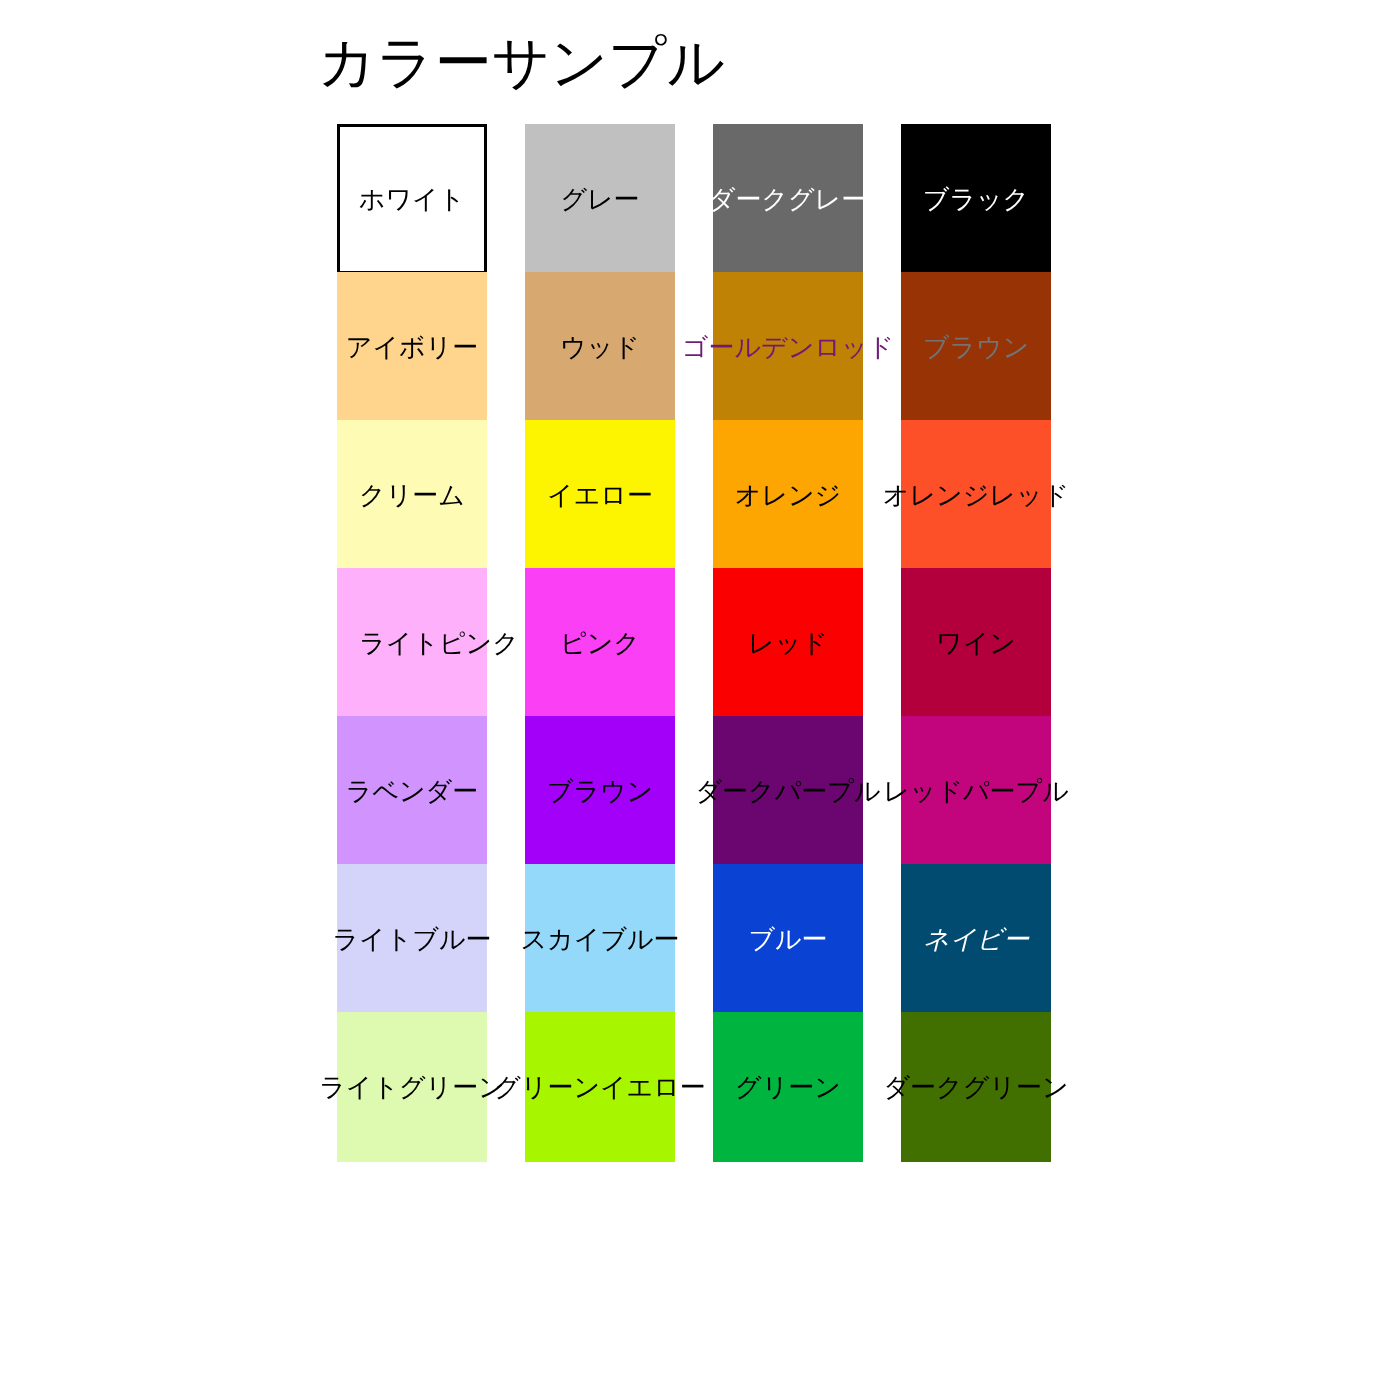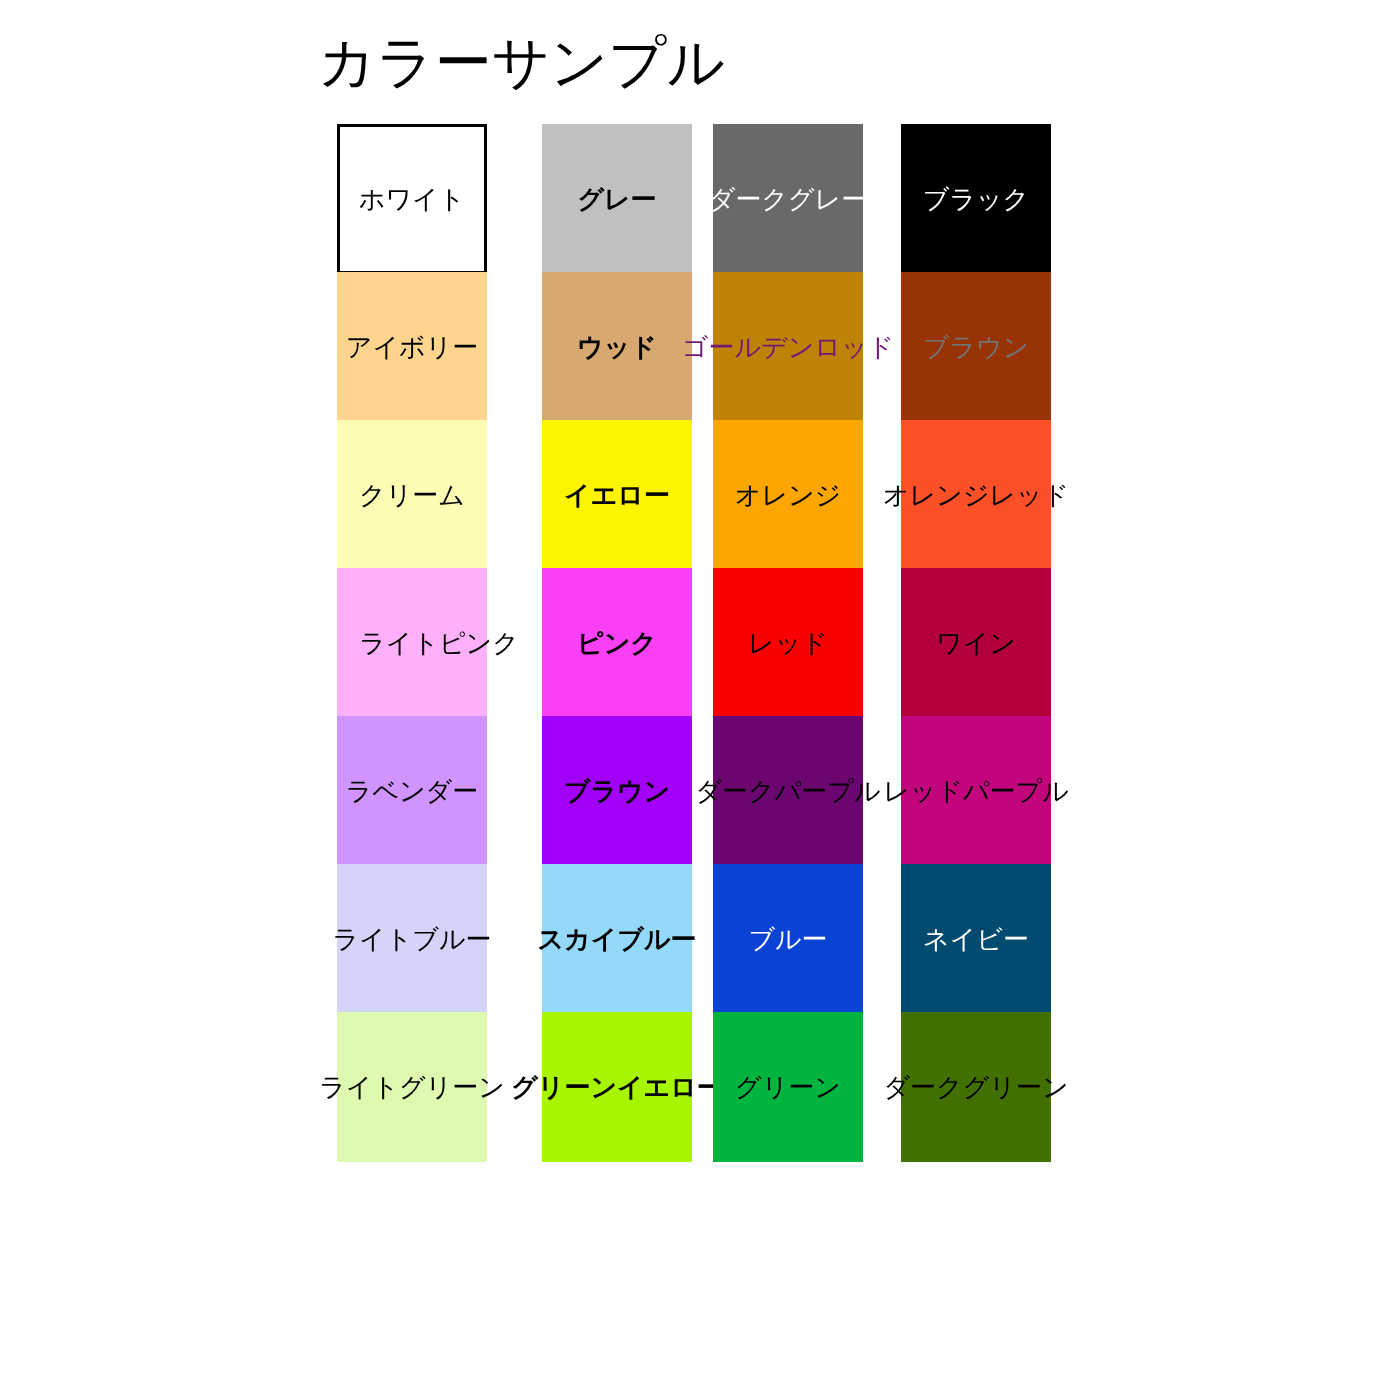--- a/index.html
+++ b/index.html
@@ -48,21 +48,21 @@
 
   .swatch-cell {
     position: absolute;
     top: 0;
     width: 150px;
     height: 150px;
     box-sizing: border-box;
   }
 
   .swatch-cell.col0 { left: 0px; }
-  .swatch-cell.col1 { left: 205px; font-weight: bold; }
+  .swatch-cell.col1 { left: 188px; }
   .swatch-cell.col2 { left: 376px; }
   .swatch-cell.col3 { left: 564px; }
 
   .swatch-chip {
     position: absolute;
     left: 0;
     top: 0;
     width: 150px;
     height: 150px;
     box-sizing: border-box;
@@ -186,21 +186,21 @@
         <div class="swatch-cell col1">
           <div class="swatch-chip" style="background: rgb(148, 217, 250);"></div>
           <div class="swatch-label" style="color: rgb(0, 0, 0);">スカイブルー</div>
         </div>
         <div class="swatch-cell col2">
           <div class="swatch-chip" style="background: rgb(10, 66, 212);"></div>
           <div class="swatch-label" style="color: rgb(255, 255, 255);">ブルー</div>
         </div>
         <div class="swatch-cell col3">
           <div class="swatch-chip" style="background: rgb(1, 74, 112);"></div>
-          <div class="swatch-label" style="color: rgb(255, 255, 255);">ネイビー</div>
+          <div class="swatch-label" style="color: rgb(255, 255, 255); font-style: italic;">ネイビー</div>
         </div>
       </div>
       <div class="swatch-row">
         <div class="swatch-cell col0">
           <div class="swatch-chip" style="background: rgb(221, 250, 176);"></div>
           <div class="swatch-label" style="color: rgb(0, 0, 0);">ライトグリーン</div>
         </div>
         <div class="swatch-cell col1">
           <div class="swatch-chip" style="background: rgb(168, 245, 0);"></div>
           <div class="swatch-label" style="color: rgb(0, 0, 0);">グリーンイエロー</div>

